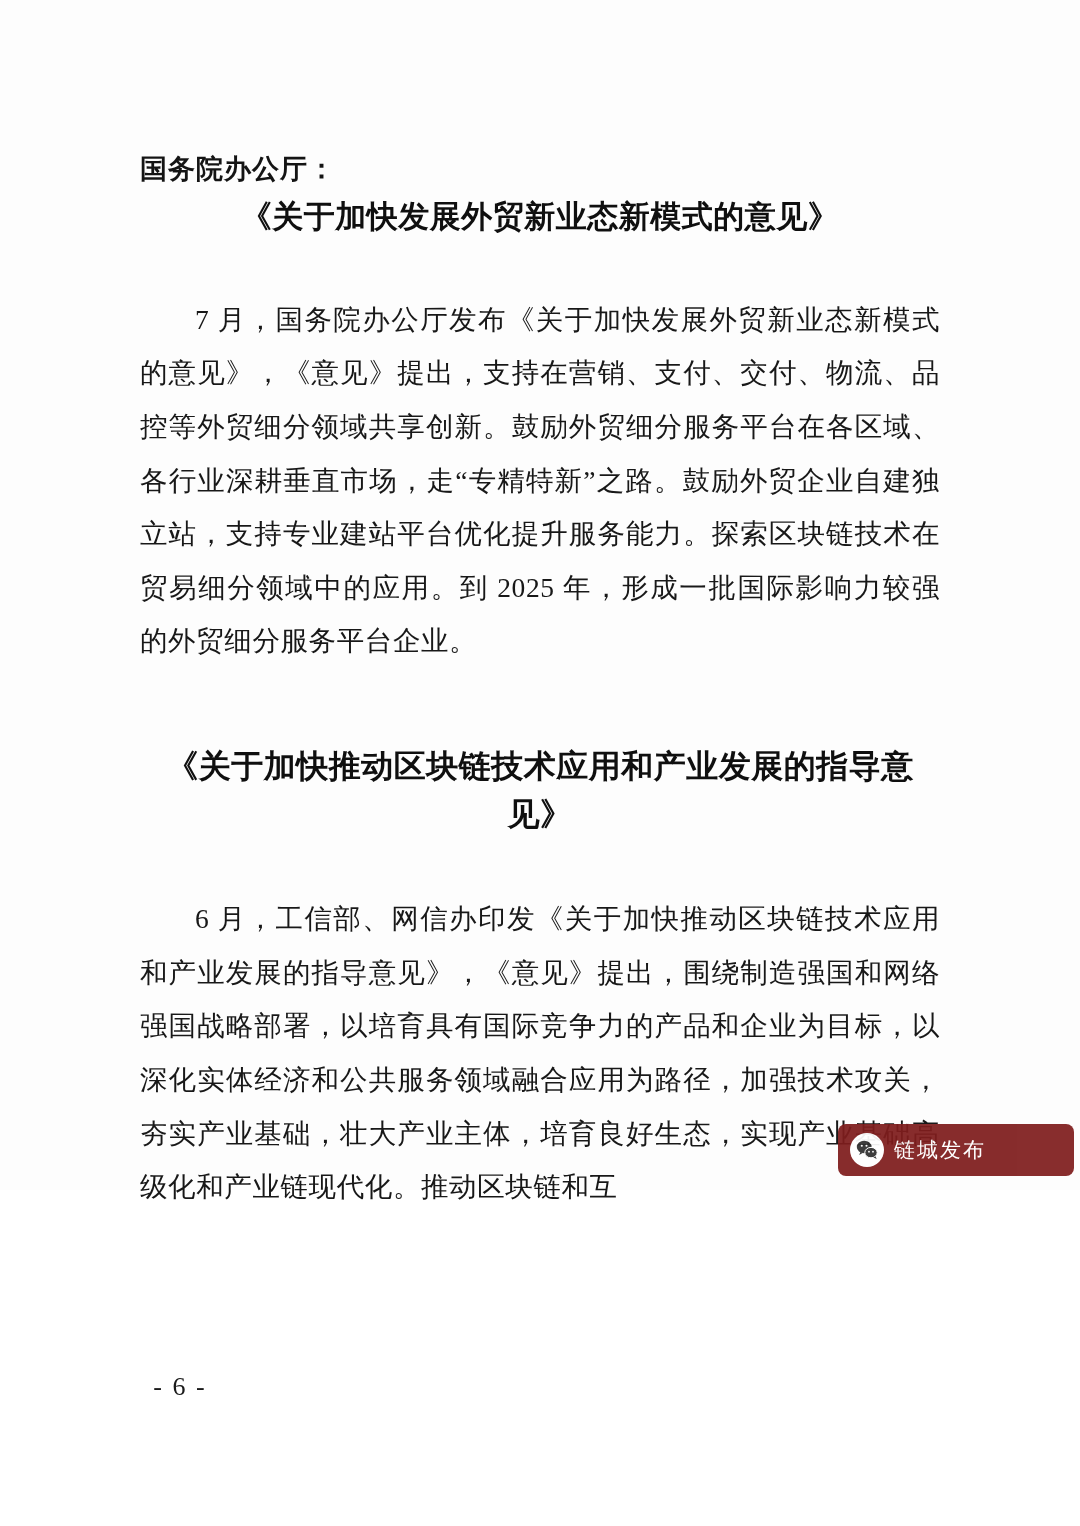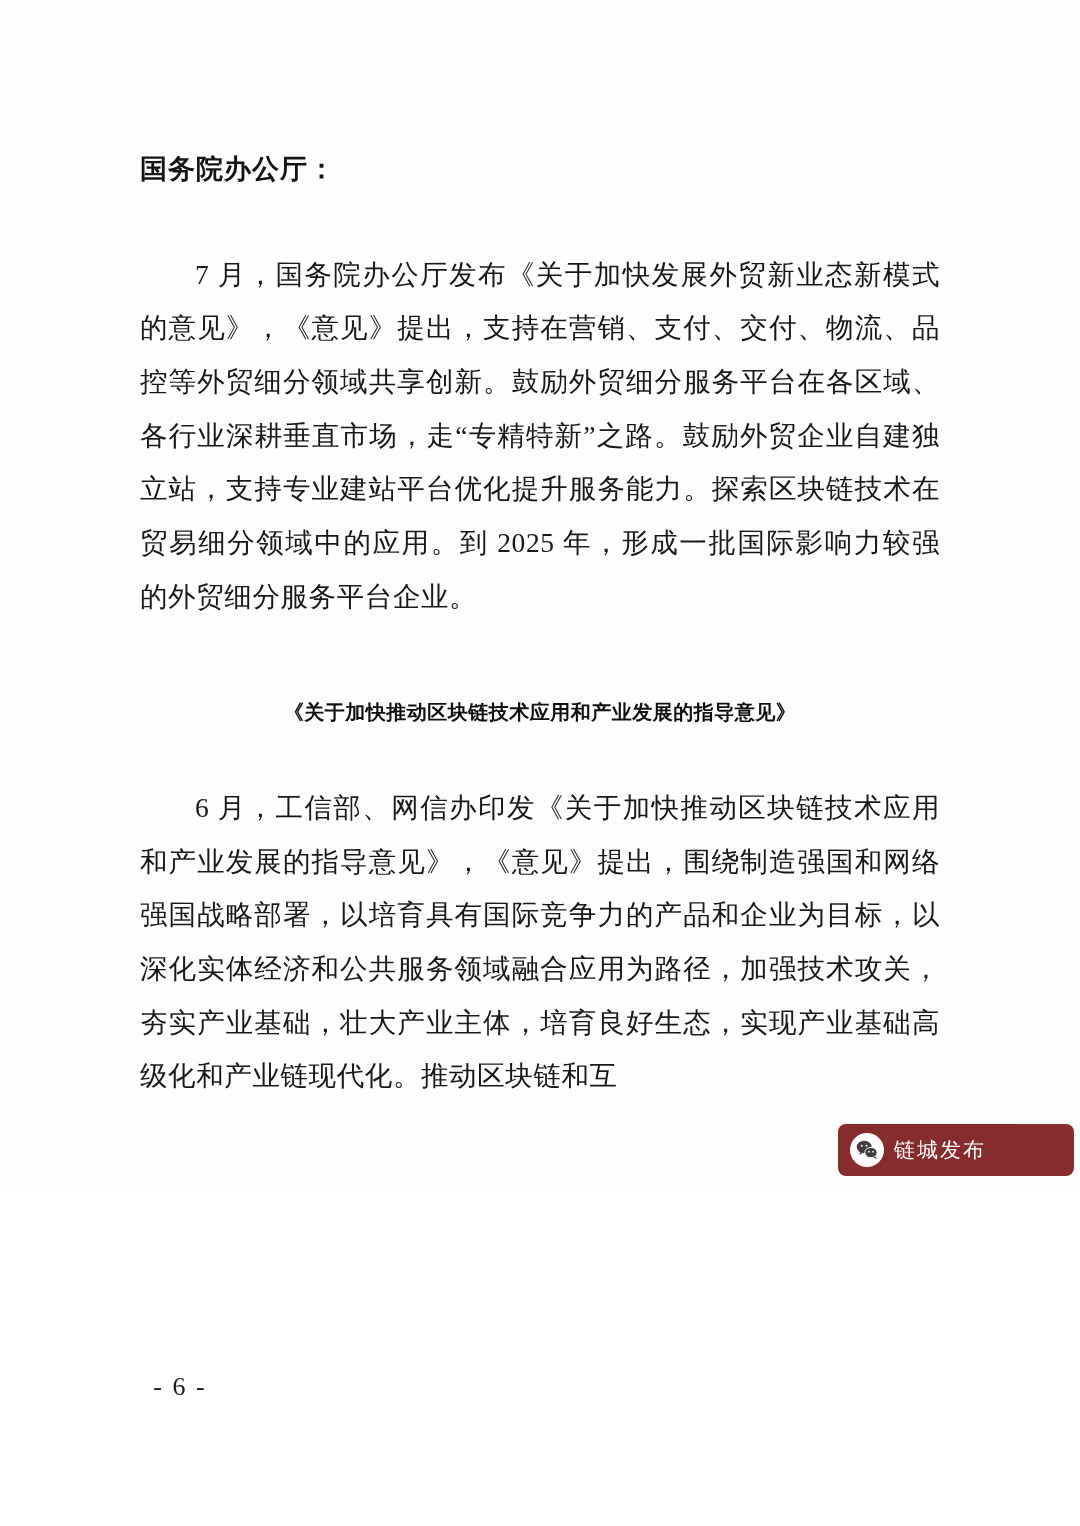--- a/index.html
+++ b/index.html
@@ -48,21 +48,21 @@
     font-weight: bold;
     font-size: 31px;
     line-height: 1.45;
     text-align: center;
     color: #0f0f0f;
     margin: 4px 0 0 0;
     letter-spacing: 0.5px;
   }
 
   .doc-title.two-line {
-    font-size: 20px;
+    font-size: 32px;
     line-height: 1.5;
   }
 
   .body-text {
     font-family: "Liberation Serif", "DejaVu Serif", serif;
     font-size: 27.5px;
     line-height: 1.95;
     text-align: justify;
     text-justify: inter-ideograph;
     color: #181818;
@@ -124,20 +124,21 @@
   }
 </style>
 </head>
 <body>
 
 <div class="page">
 
   <div class="content">
 
     <h2 class="section-label">国务院办公厅：</h2>
+    <h1 class="doc-title">《关于加快发展外贸新业态新模式的意见》</h1>
 
     <div class="gap-large"></div>
 
     <p class="body-text">7 月，国务院办公厅发布《关于加快发展外贸新业态新模式的意见》，《意见》提出，支持在营销、支付、交付、物流、品控等外贸细分领域共享创新。鼓励外贸细分服务平台在各区域、各行业深耕垂直市场，走“专精特新”之路。鼓励外贸企业自建独立站，支持专业建站平台优化提升服务能力。探索区块链技术在贸易细分领域中的应用。到 2025 年，形成一批国际影响力较强的外贸细分服务平台企业。</p>
 
     <div class="gap-section"></div>
 
     <h1 class="doc-title two-line">《关于加快推动区块链技术应用和产业发展的指导意见》</h1>
 
     <div class="gap-large"></div>

